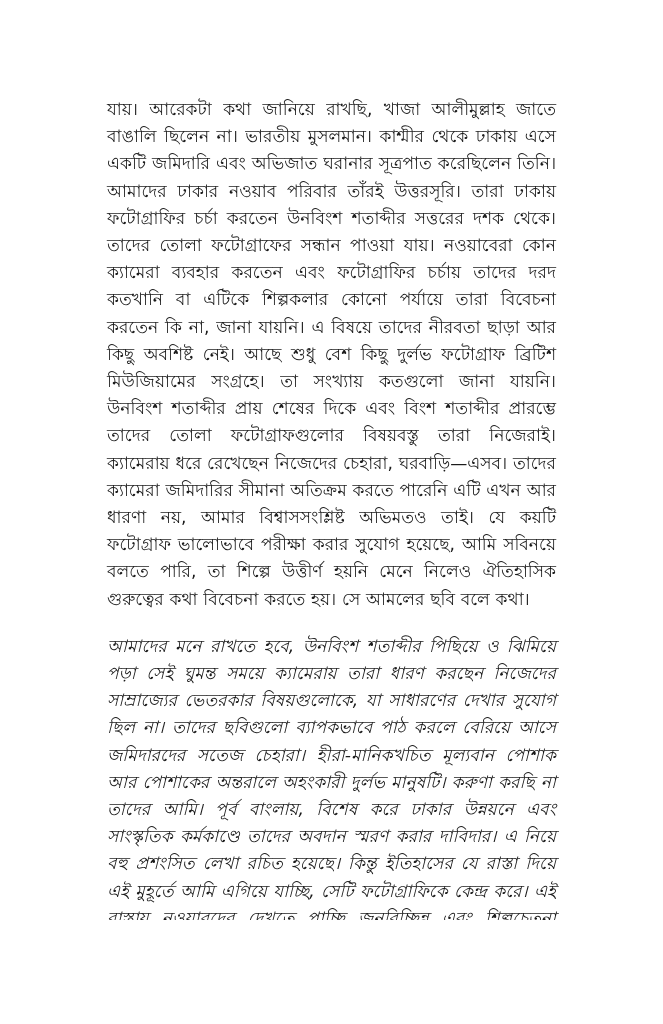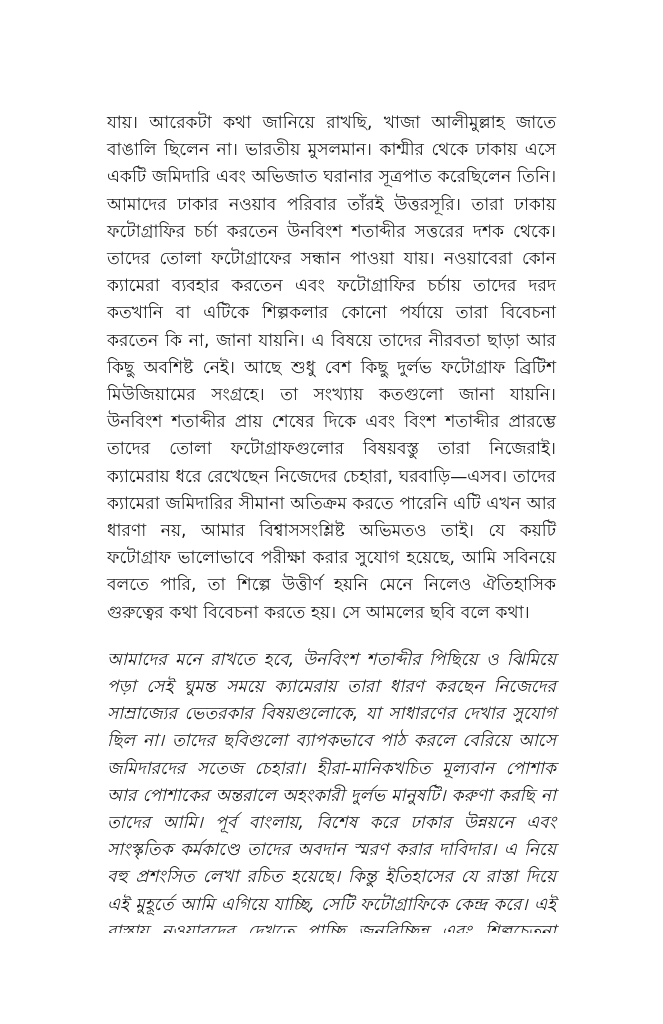--- a/index.html
+++ b/index.html
@@ -10,21 +10,20 @@
   body {
     font-family: "Liberation Serif", "DejaVu Serif", serif;
   }
   .page {
     position: relative;
     width: 663px;
     height: 920px;
     background: #ffffff;
     overflow: hidden;
     box-sizing: border-box;
-    margin-top: 13px;
   }
   .text-column {
     position: absolute;
     left: 107px;
     top: 96px;
     width: 449px;
   }
   .para {
     margin: 0 0 0 0;
     text-align: justify;

